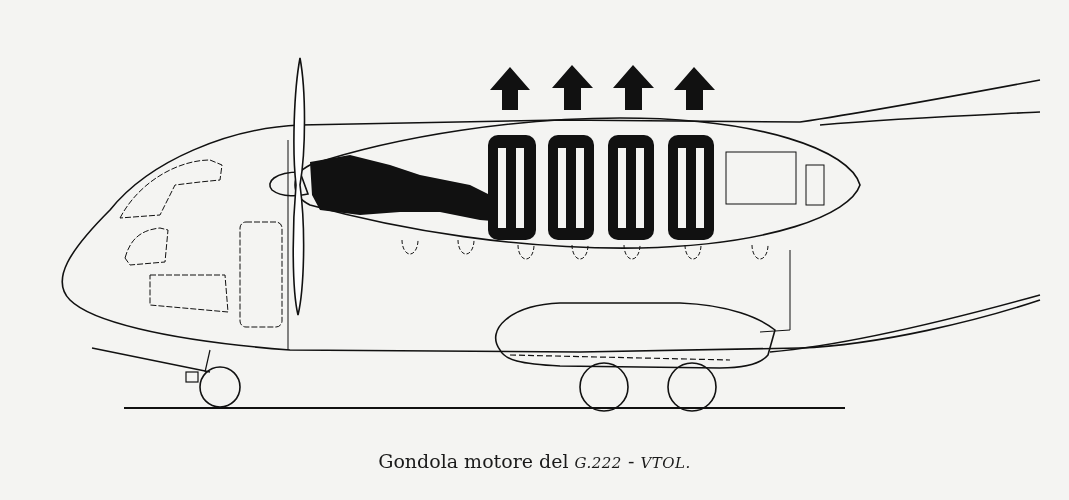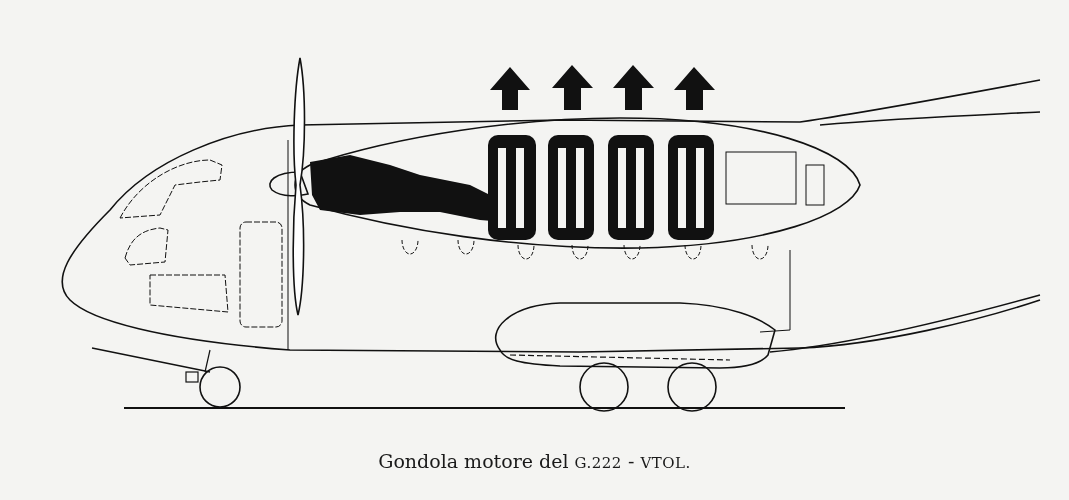--- a/index.html
+++ b/index.html
@@ -2,21 +2,21 @@
 <html><head>
 <meta charset="utf-8">
 <style>
   html, body { margin: 0; padding: 0; background: #f4f4f2; }
   body { width: 1069px; height: 500px; overflow: hidden; position: relative; }
   #canvas { position: absolute; left: 0; top: 0; width: 1069px; height: 500px; }
   #caption {
     position: absolute; left: 0; top: 450px; width: 1069px; text-align: center;
     font-family: "DejaVu Serif", serif; font-size: 19px; color: #1a1a1a;
   }
-  #caption .sc { font-size: 15px; letter-spacing: 0.5px; }
+  #caption .sc { font-size: 15px; letter-spacing: 0.5px; font-style: italic; }
 </style>
 </head>
 <body>
 
 <svg id="canvas" viewBox="0 0 1069 500" xmlns="http://www.w3.org/2000/svg">
   <g fill="none" stroke="#111" stroke-width="1.6">
 
     <path d="M300,125 C230,128 150,160 110,210 C70,250 50,280 70,300 C90,320 160,340 290,350 L580,352 L800,348 C880,345 980,320 1040,300"></path>
     <path d="M300,125 L560,120 L800,122 C880,110 960,95 1040,80"></path>
     <path d="M820,125 C900,118 980,115 1040,112"></path>

